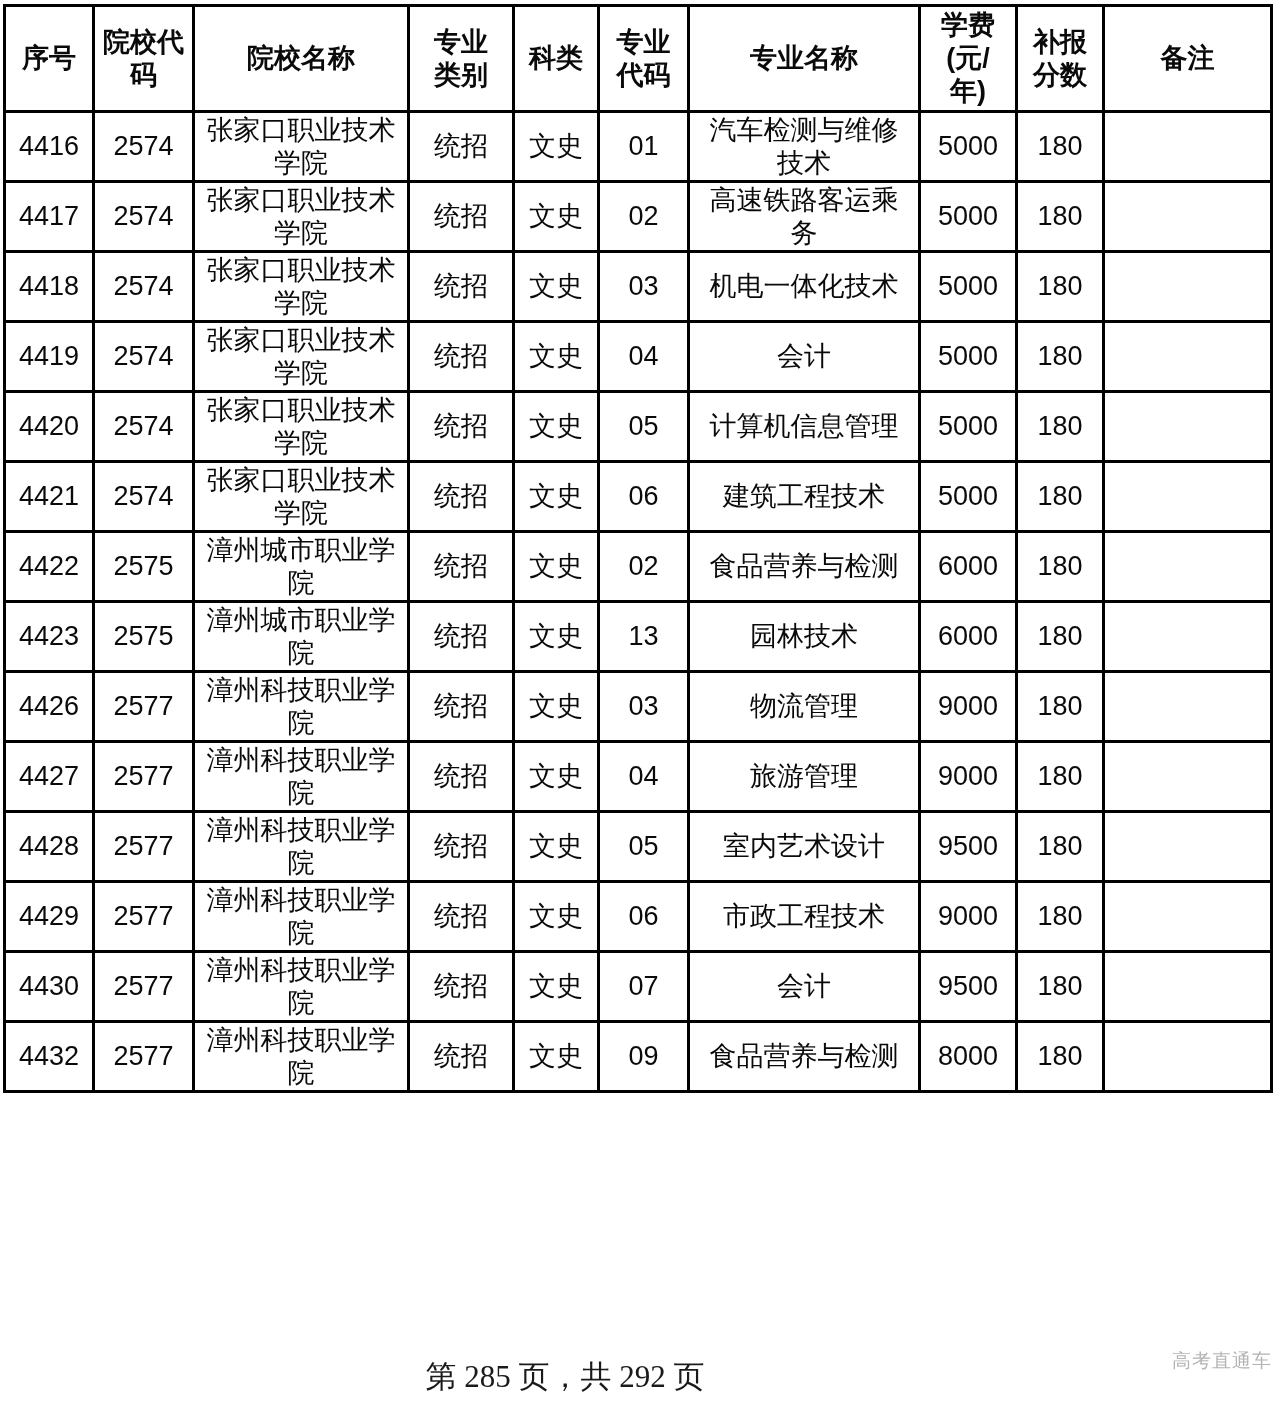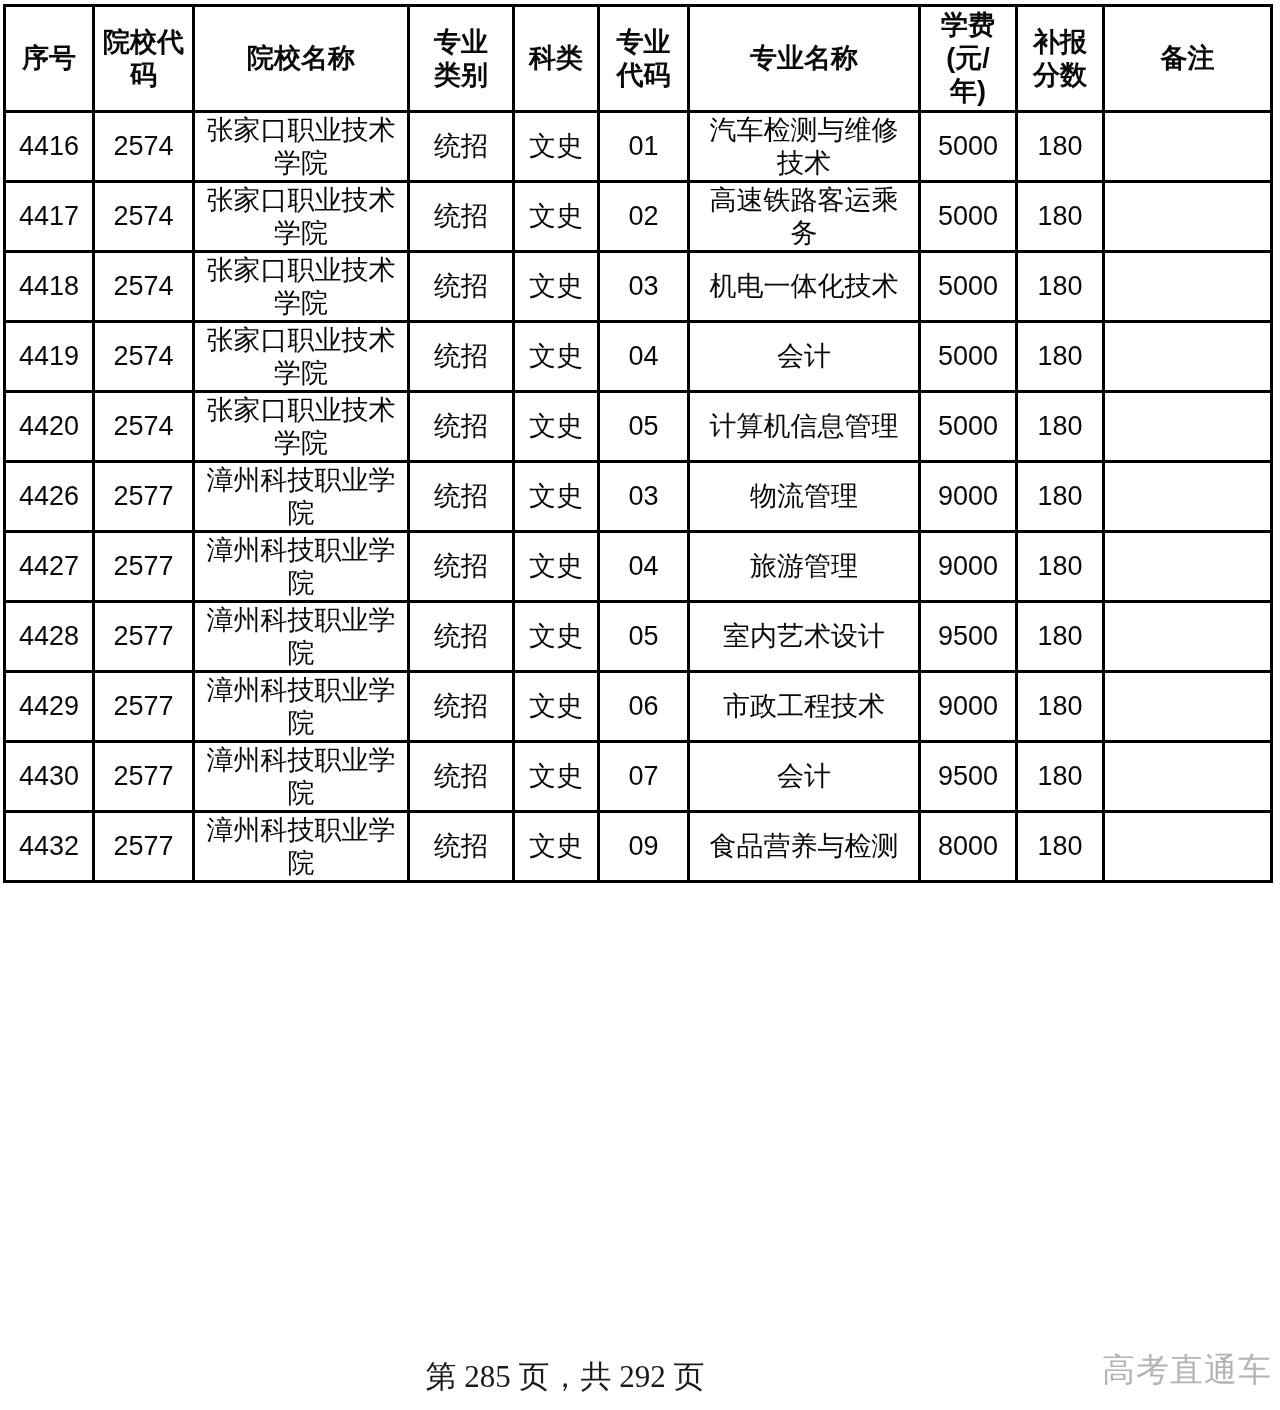--- a/index.html
+++ b/index.html
@@ -35,21 +35,21 @@
   table.admission tbody td { font-weight: 400; }
 
   .footer-page {
     position: absolute; left: 0; top: 1356px; width: 1130px;
     text-align: center;
     font-family: "Liberation Serif", "DejaVu Serif", serif;
     font-size: 31px; color: #1a1a1a;
   }
   .watermark {
     position: absolute; top: 1348px; right: 8px;
-    font-size: 33px; color: #b4b4b4;
+    font-size: 19px; color: #b4b4b4;
     letter-spacing: 1px;
   }
 </style>
 </head>
 <body>
 
 <div class="page">
 
   <table class="admission">
     <colgroup>
@@ -146,20 +146,59 @@
 学院</td>
           <td>统招</td>
           <td>文史</td>
           <td>05</td>
           <td>计算机信息管理</td>
           <td>5000</td>
           <td>180</td>
           <td></td>
         </tr>
         <tr>
+          <td>4421</td>
+          <td>2574</td>
+          <td>张家口职业技术
+学院</td>
+          <td>统招</td>
+          <td>文史</td>
+          <td>06</td>
+          <td>建筑工程技术</td>
+          <td>5000</td>
+          <td>180</td>
+          <td></td>
+        </tr>
+        <tr>
+          <td>4422</td>
+          <td>2575</td>
+          <td>漳州城市职业学
+院</td>
+          <td>统招</td>
+          <td>文史</td>
+          <td>02</td>
+          <td>食品营养与检测</td>
+          <td>6000</td>
+          <td>180</td>
+          <td></td>
+        </tr>
+        <tr>
+          <td>4423</td>
+          <td>2575</td>
+          <td>漳州城市职业学
+院</td>
+          <td>统招</td>
+          <td>文史</td>
+          <td>13</td>
+          <td>园林技术</td>
+          <td>6000</td>
+          <td>180</td>
+          <td></td>
+        </tr>
+        <tr>
           <td>4426</td>
           <td>2577</td>
           <td>漳州科技职业学
 院</td>
           <td>统招</td>
           <td>文史</td>
           <td>03</td>
           <td>物流管理</td>
           <td>9000</td>
           <td>180</td>

